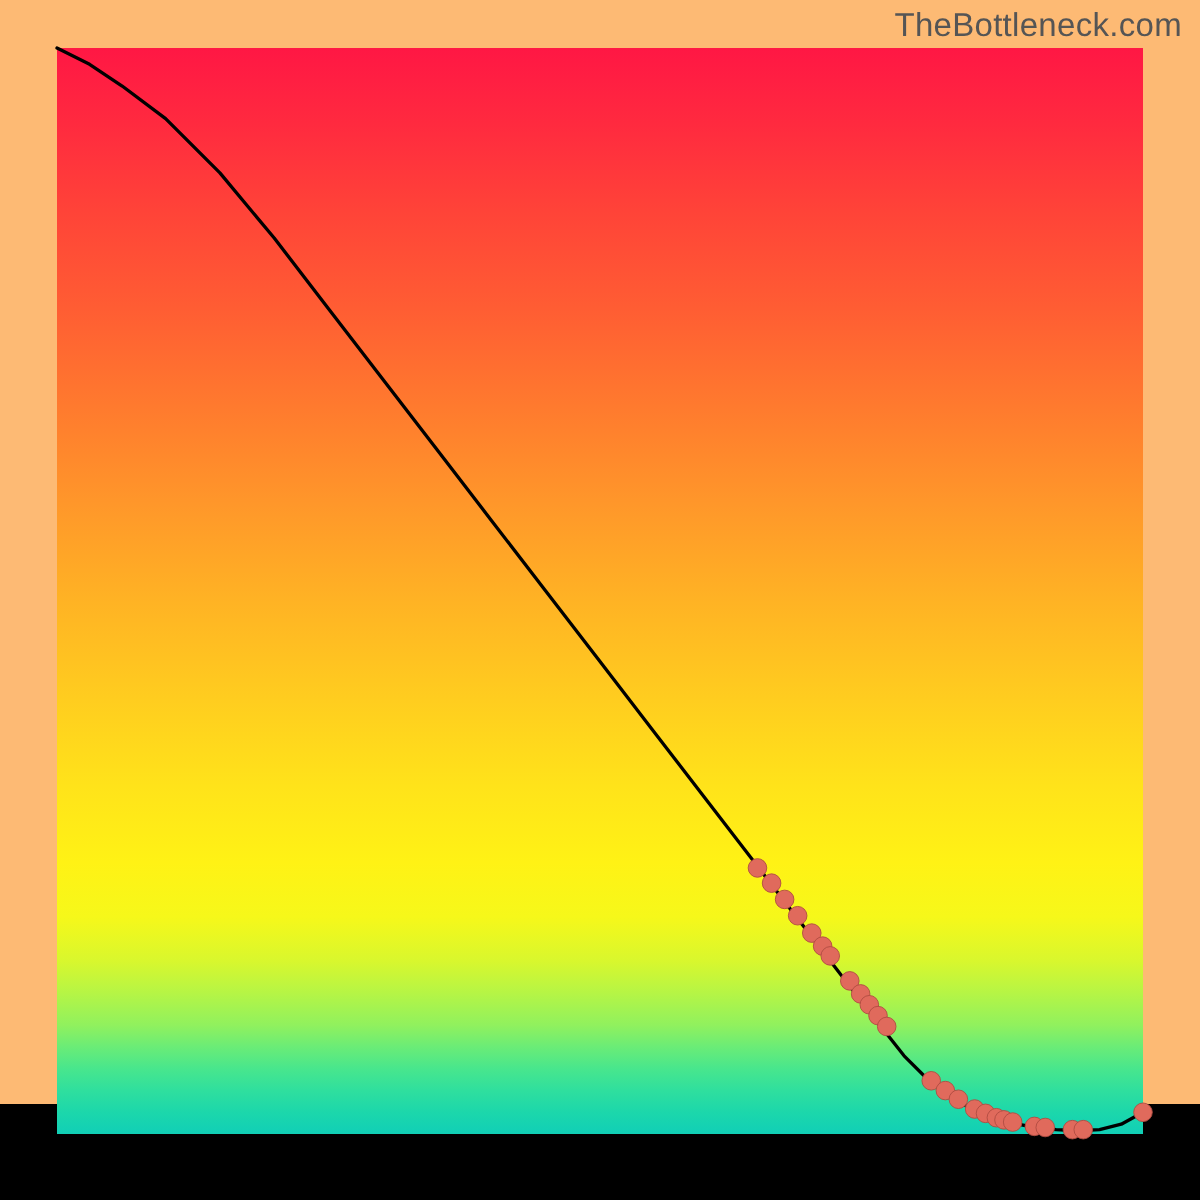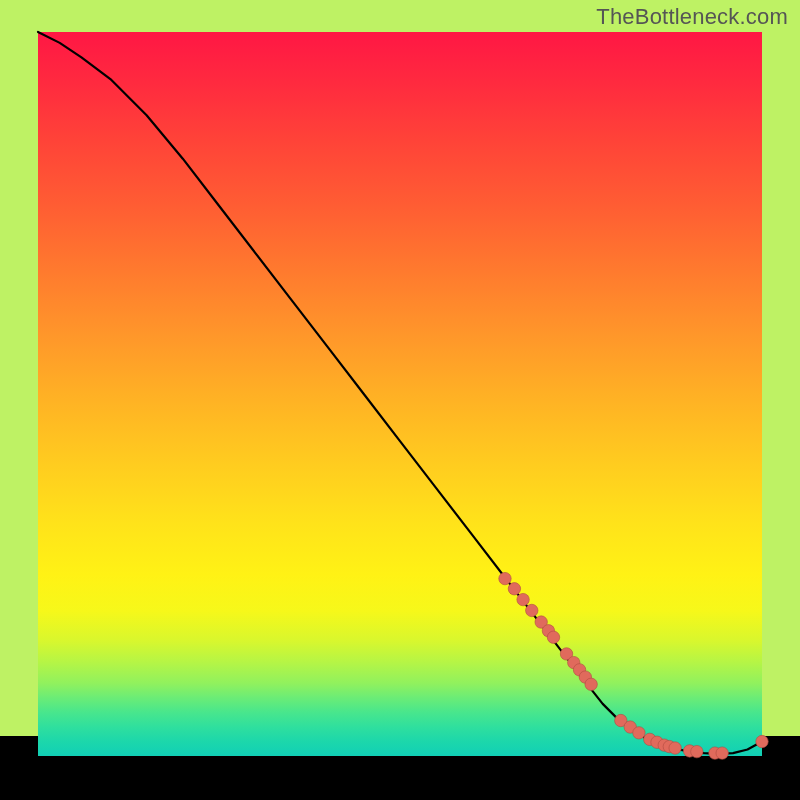--- a/index.html
+++ b/index.html
@@ -8,21 +8,21 @@
     width: 800px;
     height: 800px;
     background: #000;
     font-family: Arial, Helvetica, sans-serif;
     overflow: hidden;
   }
   .frame {
     position: relative;
     width: 800px;
     height: 736px;
-    background: #bef264;
+    background: #fdba74;
   }
   .watermark {
     position: absolute;
     top: 4px;
     right: 12px;
     color: #555;
     font-size: 22px;
     font-weight: 500;
     letter-spacing: 0.2px;
     user-select: none;

